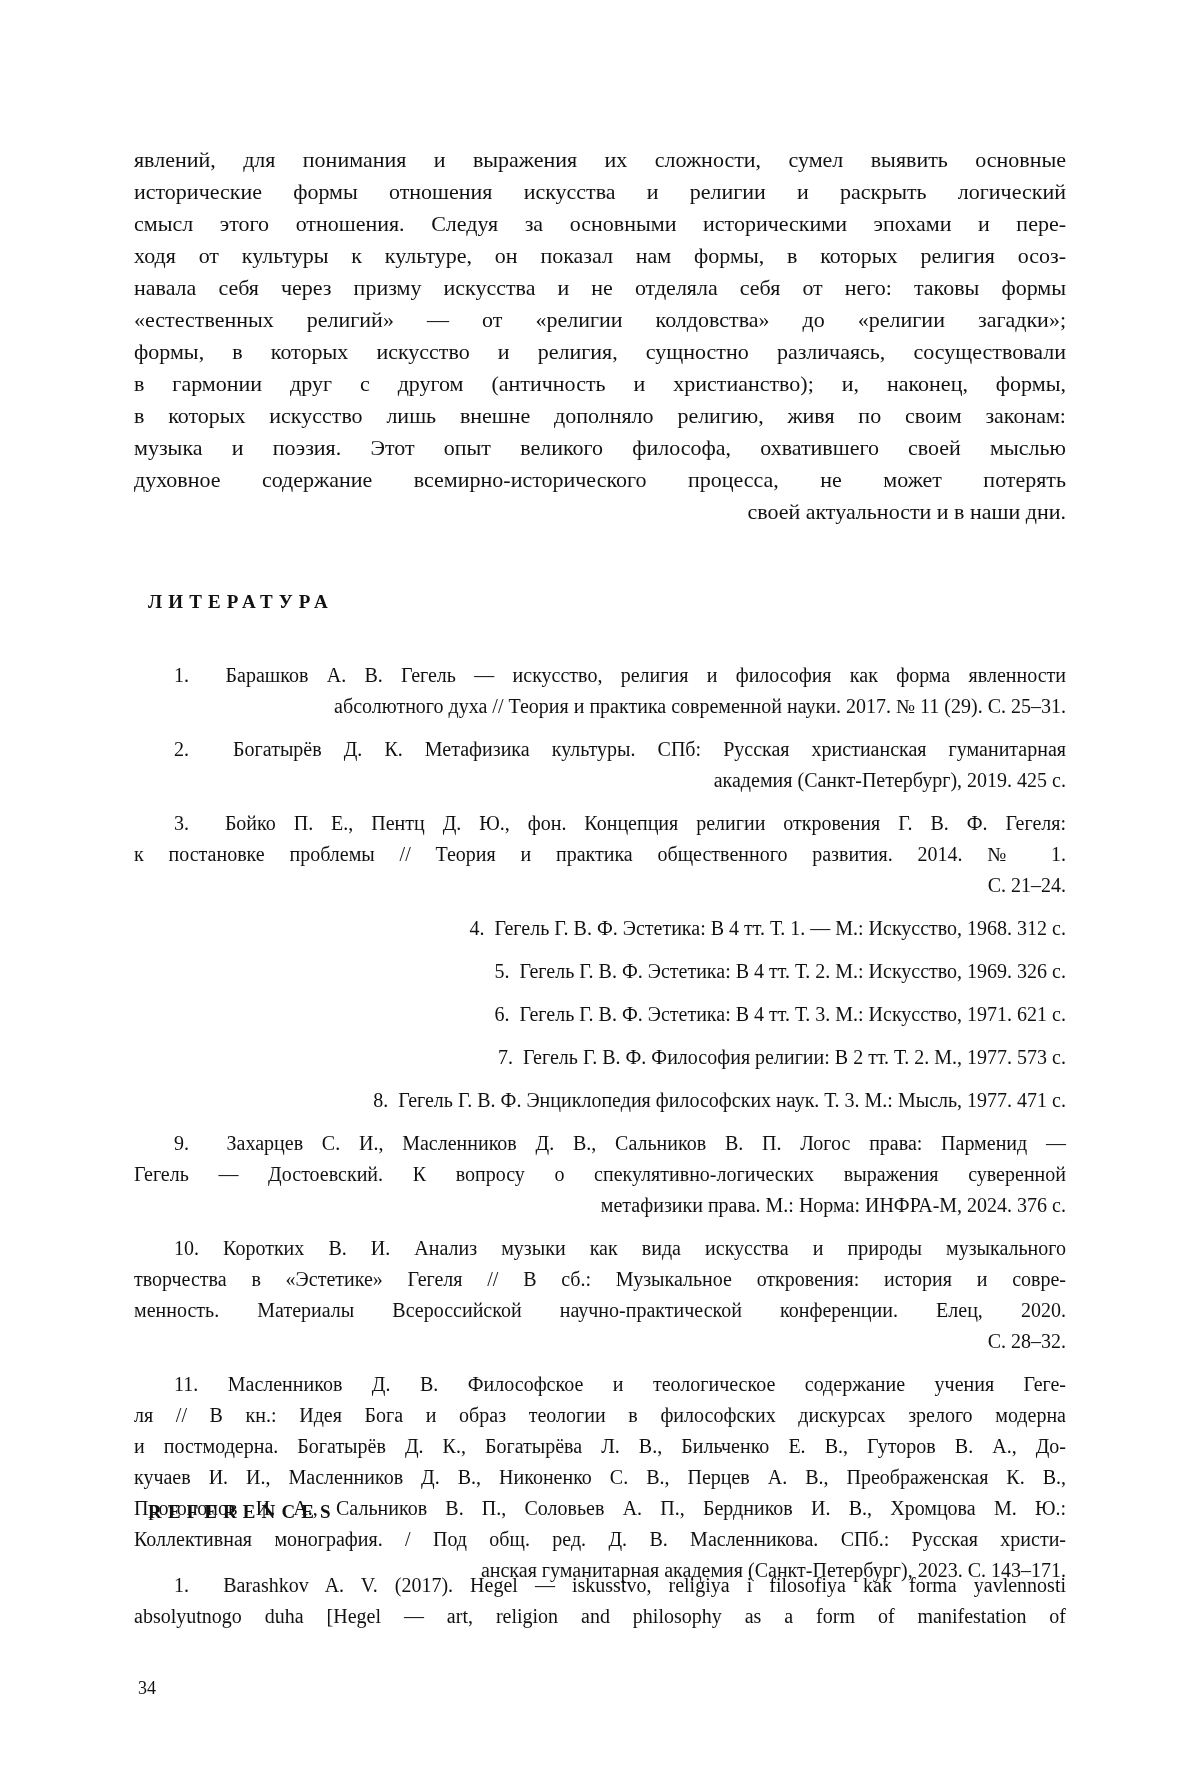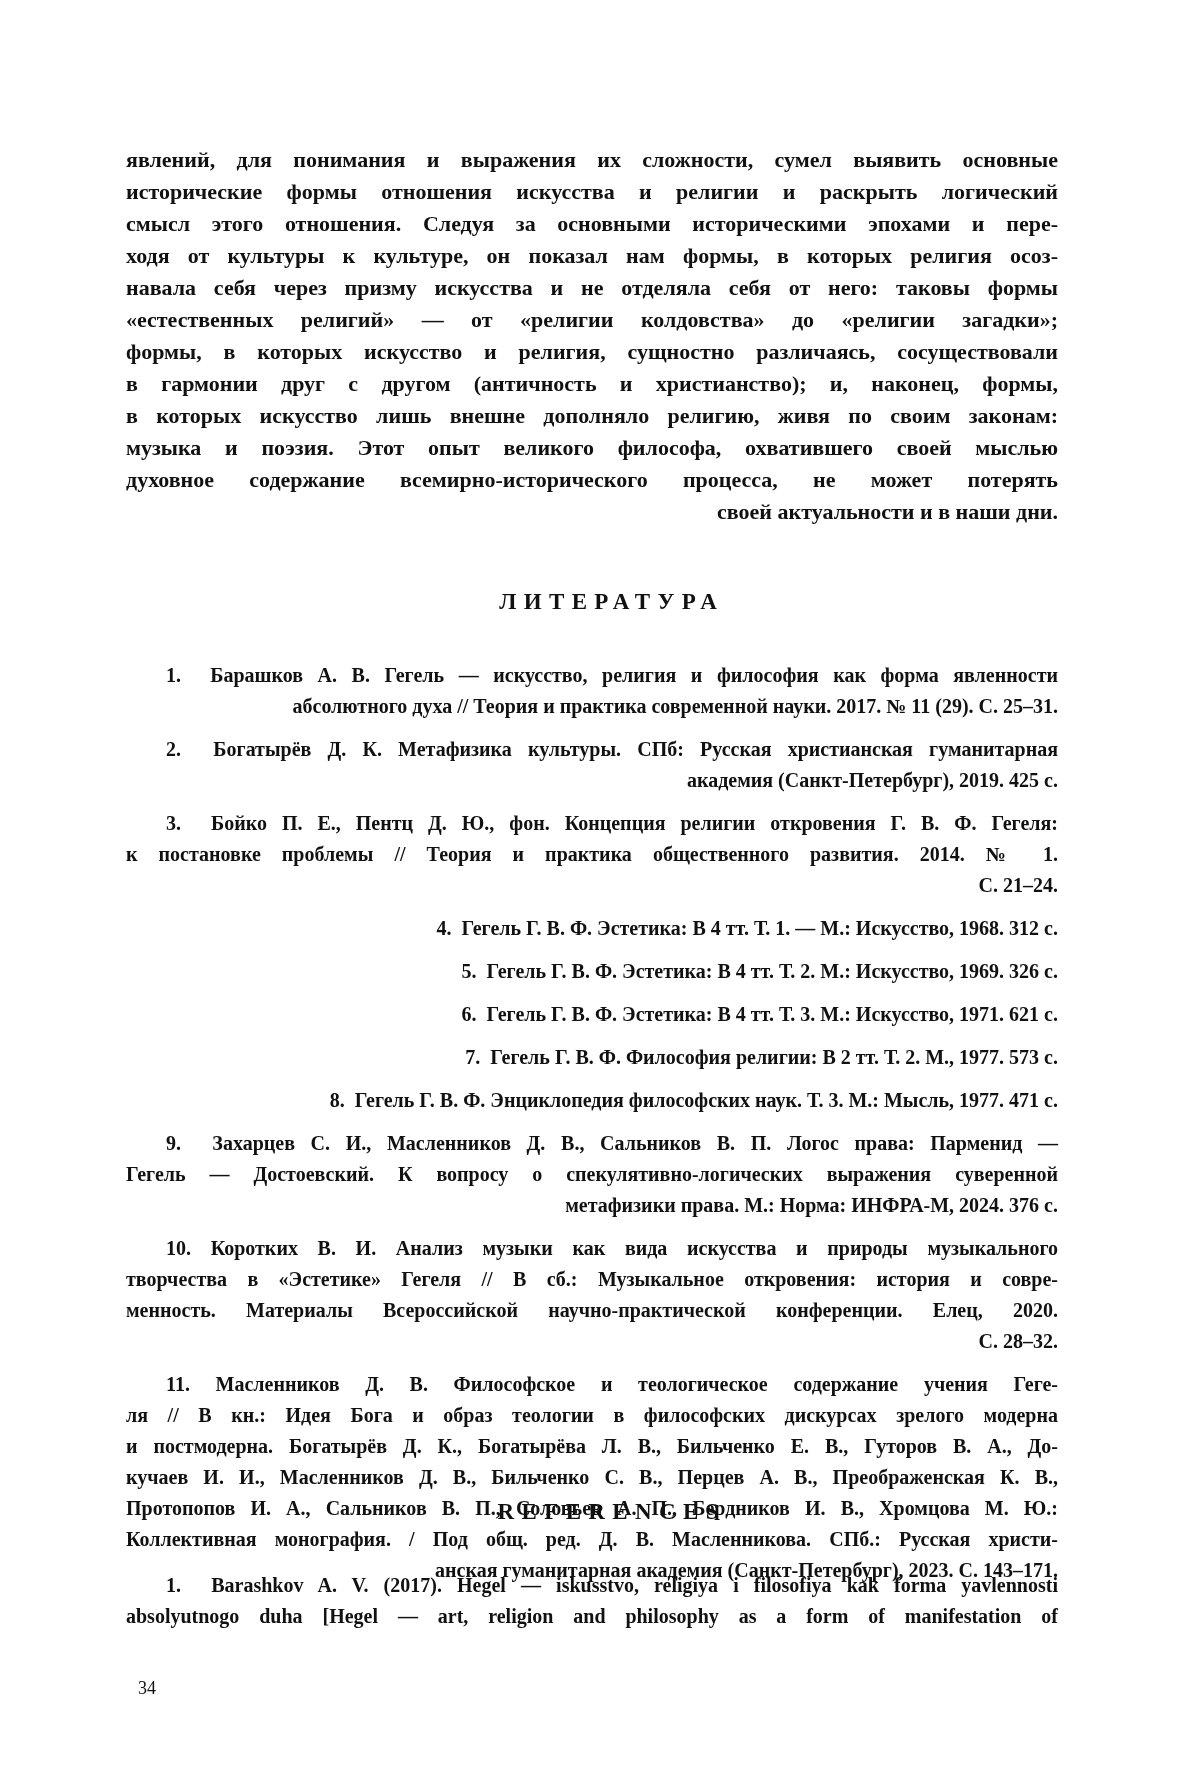--- a/index.html
+++ b/index.html
@@ -11,35 +11,33 @@
     position: relative;
     width: 1200px;
     height: 1784px;
     background: #ffffff;
     color: #111111;
     font-family: "Liberation Serif", serif;
     overflow: hidden;
   }
   .textblock {
     position: absolute;
-    left: 126px;
+    left: 134px;
     width: 932px;
-    font-weight: bold;
   }
   .intro {
     top: 144px;
     font-size: 22px;
     line-height: 32px;
   }
   .section-heading {
     position: absolute;
     left: 142px;
     width: 932px;
-    text-align: center;
-    font-size: 23px;
+    font-size: 19px;
     font-weight: bold;
     letter-spacing: 0.32em;
     text-indent: 0.32em;
     line-height: 32px;
   }
   .lit-heading { top: 586px; }
   .ref-heading { top: 1496px; }
   .lit-list {
     top: 648px;
     font-size: 20px;
@@ -108,21 +106,21 @@
       <div class="line first just">9.&nbsp;&nbsp;Захарцев С. И., Масленников Д. В., Сальников В. П. Логос права: Парменид —</div>
       <div class="line just">Гегель — Достоевский. К вопросу о спекулятивно-логических выражения суверенной</div>
       <div class="line">метафизики права. М.: Норма: ИНФРА-М, 2024. 376 с.</div>
       <div class="line first just">10.&nbsp;Коротких В. И. Анализ музыки как вида искусства и природы музыкального</div>
       <div class="line just">творчества в «Эстетике» Гегеля // В сб.: Музыкальное откровения: история и совре-</div>
       <div class="line just">менность. Материалы Всероссийской научно-практической конференции. Елец, 2020.</div>
       <div class="line">С. 28–32.</div>
       <div class="line first just">11.&nbsp;Масленников Д. В. Философское и теологическое содержание учения Геге-</div>
       <div class="line just">ля // В кн.: Идея Бога и образ теологии в философских дискурсах зрелого модерна</div>
       <div class="line just">и постмодерна. Богатырёв Д. К., Богатырёва Л. В., Бильченко Е. В., Гуторов В. А., До-</div>
-      <div class="line just">кучаев И. И., Масленников Д. В., Бильченко С. В., Перцев А. В., Преображенская К. В.,</div>
+      <div class="line just">кучаев И. И., Масленников Д. В., Никоненко С. В., Перцев А. В., Преображенская К. В.,</div>
       <div class="line just">Протопопов И. А., Сальников В. П., Соловьев А. П., Бердников И. В., Хромцова М. Ю.:</div>
       <div class="line just">Коллективная монография. / Под общ. ред. Д. В. Масленникова. СПб.: Русская христи-</div>
       <div class="line">анская гуманитарная академия (Санкт-Петербург), 2023. С. 143–171.</div>
     </div>
 
   <div class="section-heading ref-heading">REFERENCES</div>
 
   <div class="textblock ref-list">
       <div class="line first just">1.&nbsp;&nbsp;Barashkov A. V. (2017). Hegel — iskusstvo, religiya i filosofiya kak forma yavlennosti</div>
       <div class="line just">absolyutnogo duha [Hegel — art, religion and philosophy as a form of manifestation of</div>

